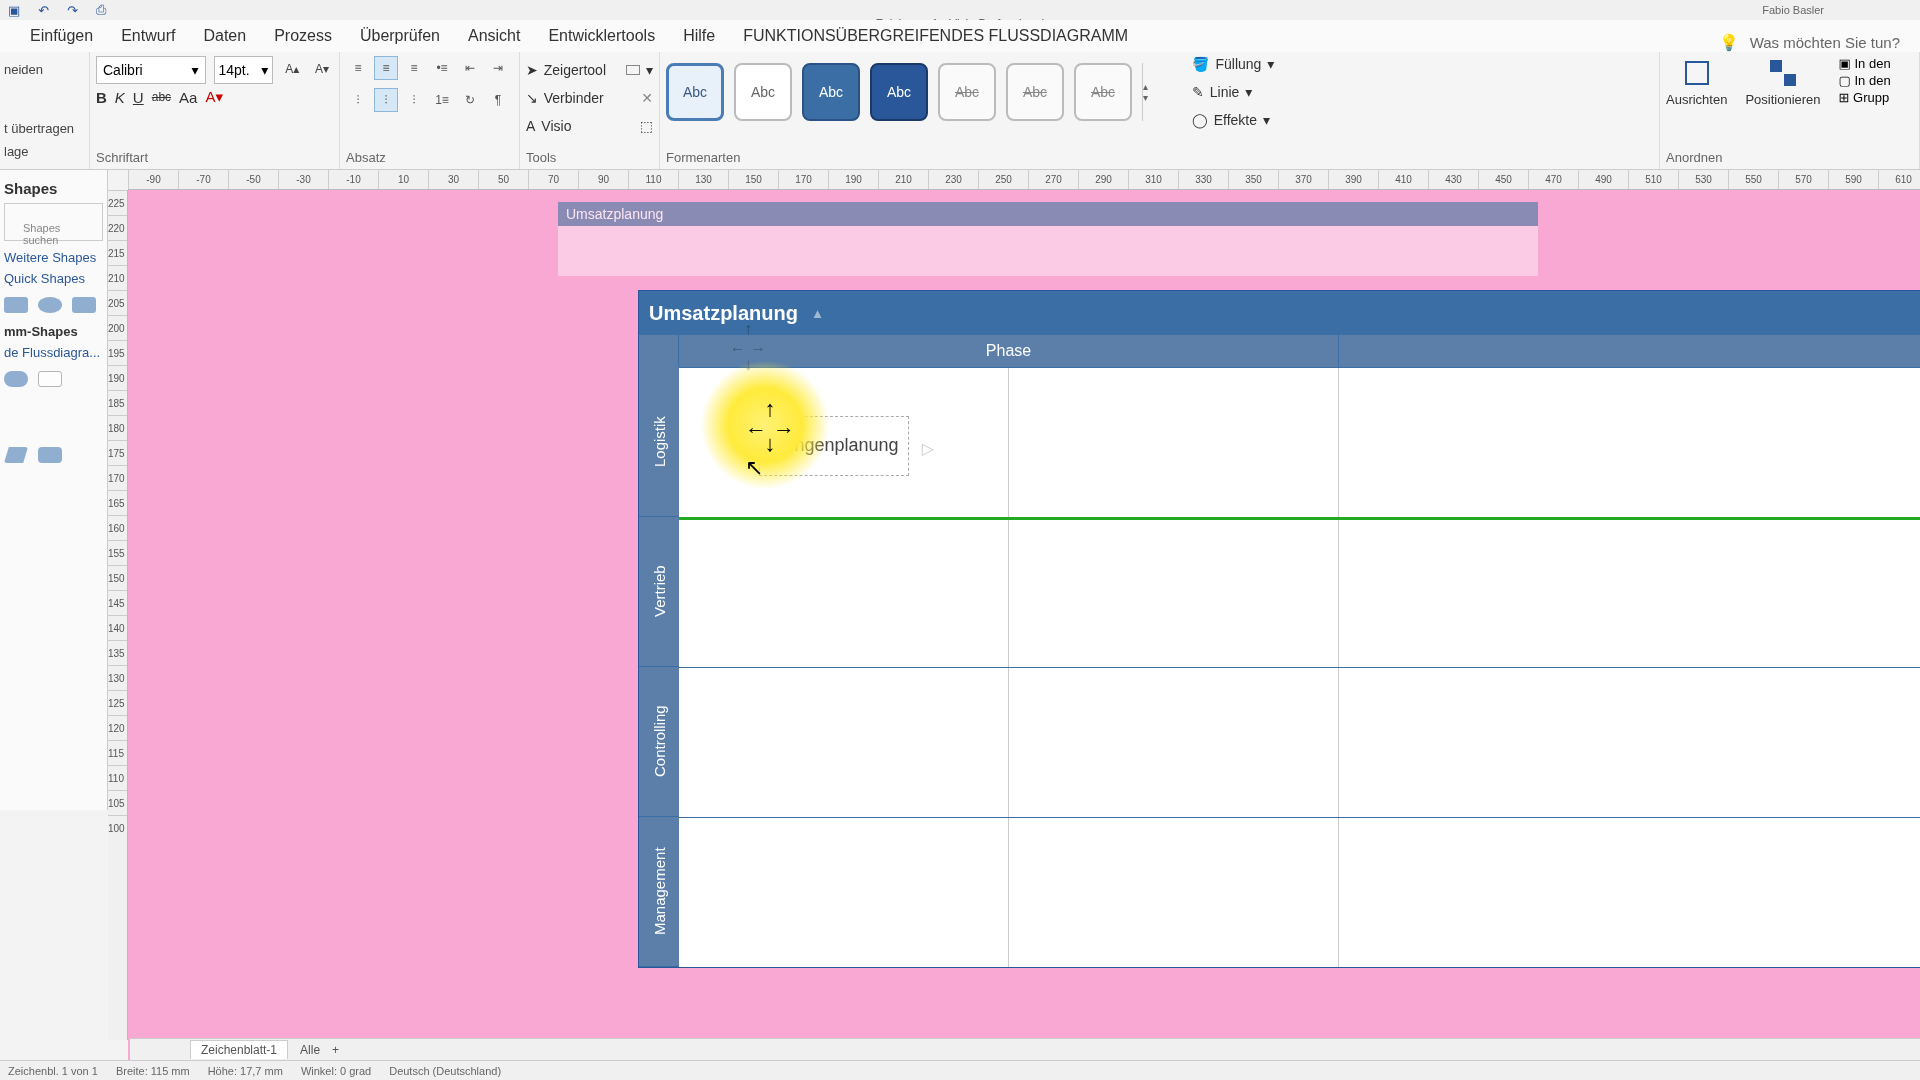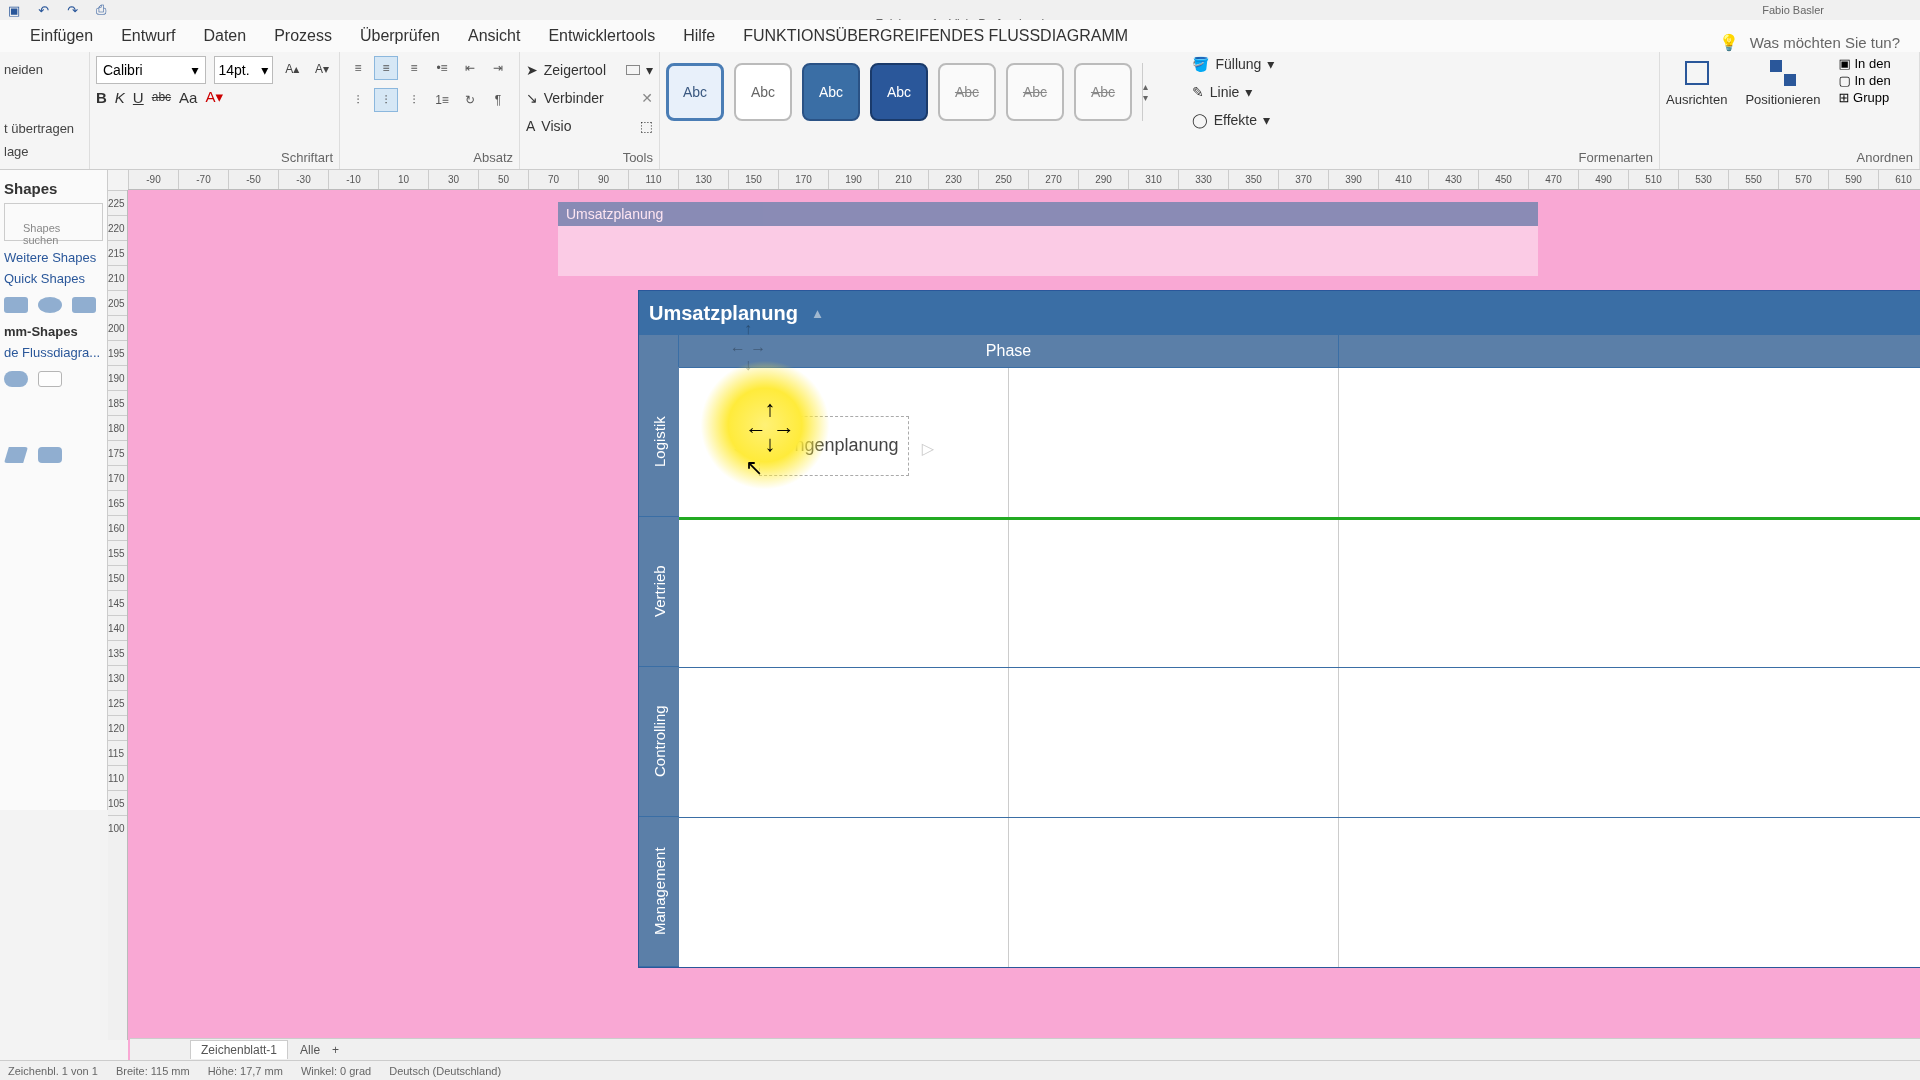--- a/index.html
+++ b/index.html
@@ -14,21 +14,21 @@
 
 
 .ribbon-tabs { height: 32px; background: #fafafa; display: flex; align-items: flex-end; gap: 0; padding-left: 16px; position: relative; }
 .ribbon-tabs .tab { padding: 7px 14px; font-size: 16px; color: #333; cursor: pointer; border-top: 2px solid transparent; }
 .ribbon-tabs .tell-me { position: absolute; right: 20px; display: flex; align-items: center; gap: 10px; color: #666; font-size: 15px; }
 .ribbon-tabs .bulb { font-size: 16px; }
 
 
 .ribbon { height: 118px; background: #f5f5f5; border-bottom: 1px solid #ccc; display: flex; align-items: stretch; }
 .ribbon-group { border-right: 1px solid #ddd; padding: 4px 6px 0 6px; display: flex; flex-direction: column; justify-content: space-between; }
-.ribbon-group .group-label { font-size: 13px; color: #666; text-align: right; padding: 4px 0; }
+.ribbon-group .group-label { font-size: 13px; color: #666; text-align: left; padding: 4px 0; }
 
 
 .g-left { width: 90px; padding: 6px 4px; font-size: 13px; color: #444; }
 .g-left .row { height: 26px; display: flex; align-items: center; }
 
 
 .g-font { width: 250px; }
 .font-row1 { display: flex; gap: 8px; margin-bottom: 4px; }
 .font-select { width: 110px; height: 28px; border: 1px solid #bbb; background: #fff; font-size: 14px; padding: 0 6px; display: flex; align-items: center; justify-content: space-between; }
 .size-select { width: 60px; height: 28px; border: 1px solid #bbb; background: #fff; font-size: 14px; padding: 0 4px; display: flex; align-items: center; justify-content: space-between; }

